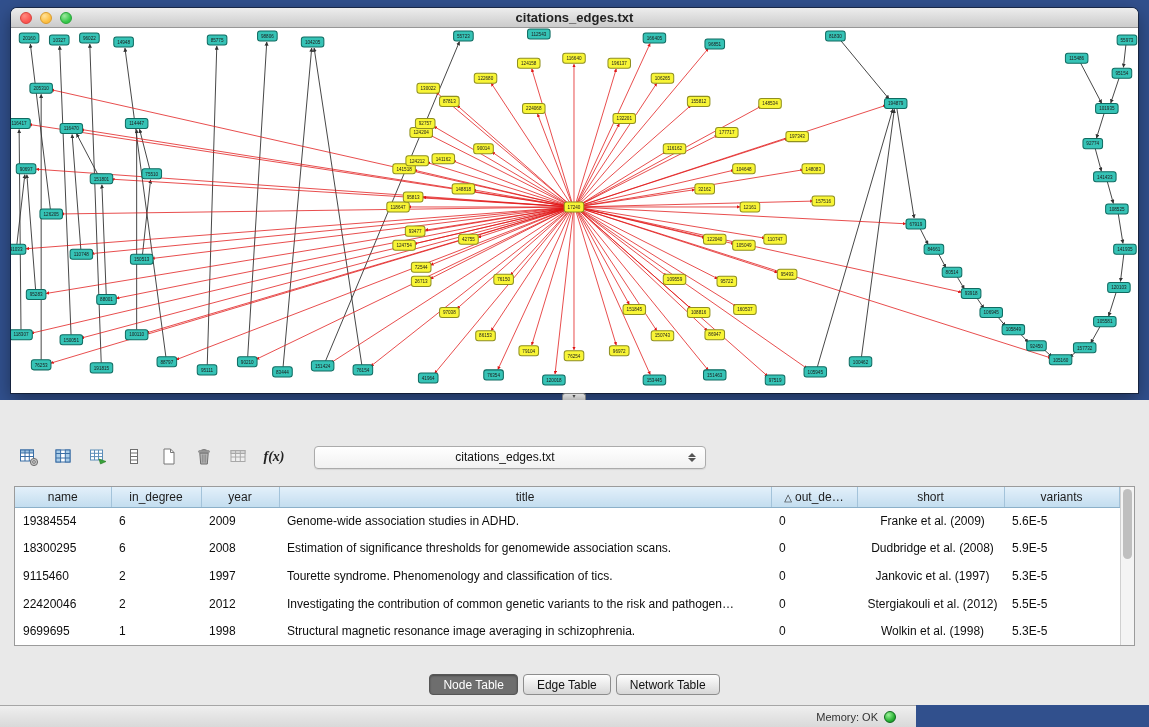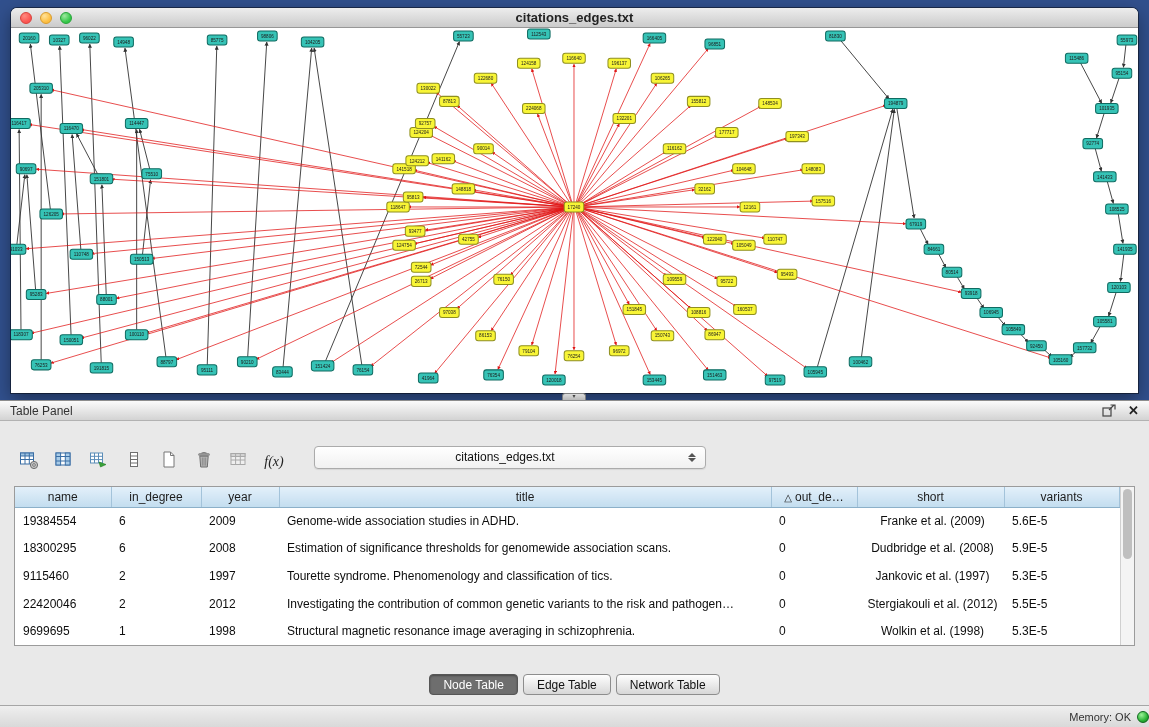--- a/index.html
+++ b/index.html
@@ -30,21 +30,21 @@
   .table-panel { position:absolute; left:0; top:400px; width:1149px; height:305px; background:#e9e9e9; }
   .panel-header { position:absolute; left:0; top:0; width:100%; height:21px;
     background:linear-gradient(#fbfbfb,#d3d3d3); border-top:1px solid #8d8d8d; border-bottom:1px solid #b2b2b2;
     display:flex; align-items:center; justify-content:space-between; padding:0 10px; }
   .panel-title { font-size:12px; color:#333; }
   .panel-actions { display:flex; align-items:center; gap:12px; }
   .panel-actions .icon-btn { cursor:default; display:flex; align-items:center; }
   .close-x { font-size:13px; font-weight:bold; color:#222; line-height:13px; }
 
   .toolbar { position:absolute; left:16px; top:42px; height:30px; display:flex; align-items:center; gap:9px; }
-  .tool-icon { width:26px; height:26px; display:flex; align-items:flex-end; justify-content:center; }
+  .tool-icon { width:26px; height:26px; display:flex; align-items:center; justify-content:center;font-weight:bold; }
   .fx-label { font-family:"Liberation Serif", serif; font-style:italic; font-size:14px; color:#222; }
   .combo { margin-left:18px; width:392px; height:23px; background:linear-gradient(#fff,#f1f1f1);
     border:1px solid #ababab; border-radius:4px; display:flex; align-items:center; padding:0 6px 0 10px;
     font-size:12px; color:#111; box-shadow:0 1px 1px rgba(0,0,0,.08); }
   .combo-value { flex:1; text-align:center; }
   .combo-arrows { display:flex; flex-direction:column; gap:1px; align-items:center; width:14px; }
   .combo-arrows i { width:0; height:0; border-left:4px solid transparent; border-right:4px solid transparent; }
   .combo-arrows .up { border-bottom:4px solid #555; }
   .combo-arrows .down { border-top:4px solid #555; }
 
@@ -60,23 +60,23 @@
   .c0{width:96px} .c1{width:90px} .c2{width:78px} .c3{width:492px} .c4{width:86px} .c5{width:147px} .c6{width:115px}
   .vscroll { width:15px; background:#f4f4f4; border-left:1px solid #d0d0d0; position:relative; }
   .vscroll .thumb { position:absolute; left:2px; top:2px; width:9px; height:70px; border-radius:5px; background:#bfbfbf; }
 
   .tabs-row { position:absolute; left:0; top:274px; width:100%; display:flex; justify-content:center; gap:5px; }
   .tab { height:21px; padding:0 13px; font-size:12px; border:1px solid #8d8d8d; border-radius:4px;
     background:linear-gradient(#fefefe,#d7d7d7); color:#111; font-family:"Liberation Sans",sans-serif; }
   .tab.selected { background:#6e6e6e; color:#fff; border-color:#565656; box-shadow:inset 0 1px 2px rgba(0,0,0,.35); }
 
   
-  .status-bar { position:absolute; left:0; bottom:0; width:1149px; height:22px;
+  .status-bar { position:absolute; left:0; bottom:0; width:916px; height:22px;
     background:linear-gradient(#efefef,#d9d9d9); border-top:1px solid #a6a6a6;
-    display:flex; align-items:center; justify-content:flex-end; gap:6px; padding-right:0; }
+    display:flex; align-items:center; justify-content:flex-end; gap:6px; padding-right:20px; }
   .mem-label { font-size:11px; color:#333; }
   .mem-dot { width:12px; height:12px; border-radius:50%; border:1px solid #0e6a1c;
     background:radial-gradient(circle at 35% 30%, #9bf298, #2bb336 60%, #157922); }
 </style>
 </head>
 <body>
 
 <div class="desktop">
 
   <div class="network-window">
@@ -685,32 +685,20 @@
               <text x="415" y="349.8" text-anchor="middle" font-size="4.6" fill="#1c1c1c">41964</text>
             </g>
           </g>
         </svg>
     </div>
   </div>
 
   <div class="divider-handle">▾</div>
 
   <div class="table-panel">
-    <div class="panel-header">
-      <span class="panel-title">Table Panel</span>
-      <span class="panel-actions">
-        <span class="icon-btn">
-          <svg width="14" height="13" viewBox="0 0 14 13">
-              <rect x="1" y="4" width="8" height="8" fill="none" stroke="#444" stroke-width="1.2"></rect>
-              <path d="M7 6 L12 1 M8.5 1 H13 V5.5" fill="none" stroke="#444" stroke-width="1.2"></path>
-            </svg>
-        </span>
-        <span class="icon-btn close-x">✕</span>
-      </span>
-    </div>
 
     <div class="toolbar">
       <span class="tool-icon">
         <svg width="20" height="20" viewBox="0 0 20 20">
             <rect x="1.5" y="3" width="13" height="11" fill="#fff" stroke="#3a6ea5"></rect>
             <rect x="1.5" y="3" width="13" height="3" fill="#9fc3e0" stroke="#3a6ea5"></rect>
             <path d="M6 3 V14 M10.3 3 V14 M1.5 9.5 H14.5" stroke="#3a6ea5" fill="none"></path>
             <circle cx="15" cy="15" r="3.6" fill="#c2c2c2" stroke="#6e6e6e"></circle>
             <circle cx="15" cy="15" r="1.3" fill="#fff" stroke="#6e6e6e"></circle>
           </svg>

